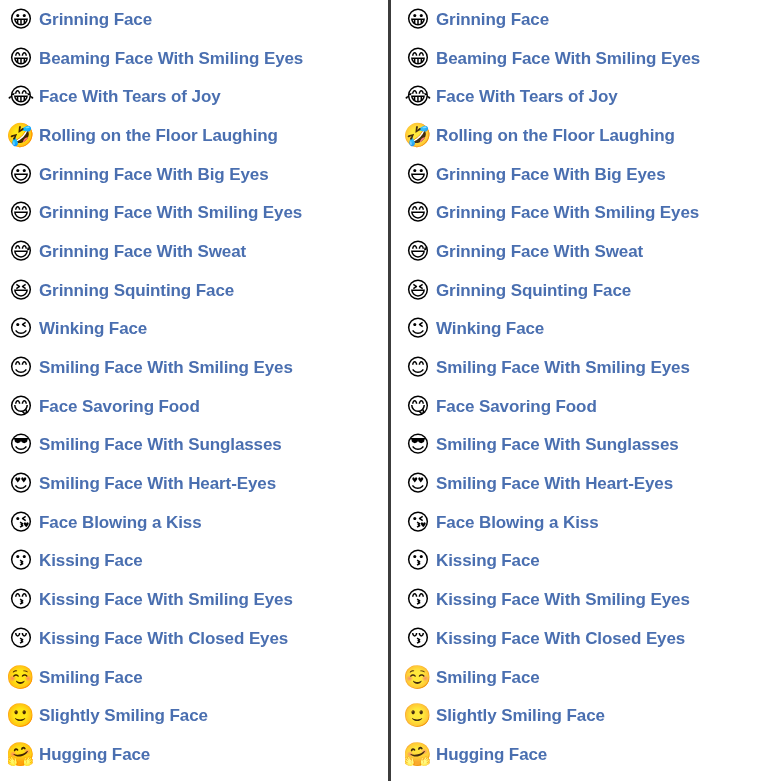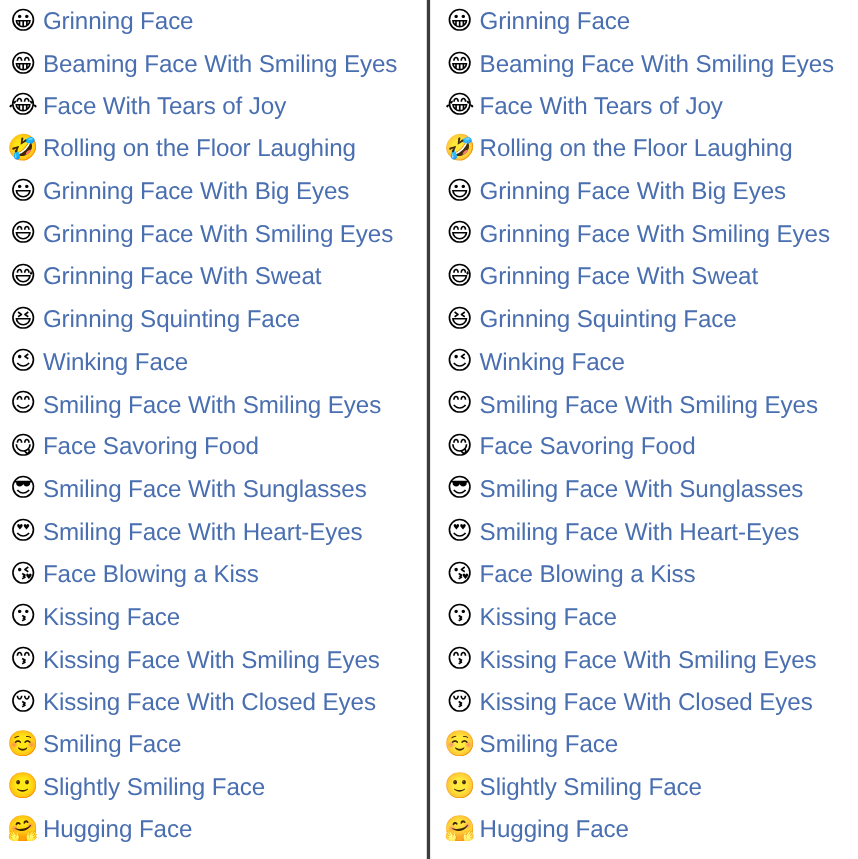--- a/index.html
+++ b/index.html
@@ -54,25 +54,26 @@
     margin-right: 5px;
     display: inline-flex;
     align-items: center;
     justify-content: center;
     font-size: 23px;
     line-height: 1;
     font-family: "DejaVu Sans", sans-serif;
   }
   .emoji-label {
     flex: 0 0 auto;
-    font-size: 22px;
+    font-size: 17px;
     line-height: 1;
     color: #4a6fb0;
     letter-spacing: -0.1px;
     white-space: nowrap;
+    font-weight: bold;
   }
   
   #column-left .emoji-glyph {
     filter: saturate(1.12) contrast(1.06);
   }
   
   #column-right .emoji-glyph {
     filter: saturate(0.94) brightness(1.04);
   }
   #column-right .emoji-label {

